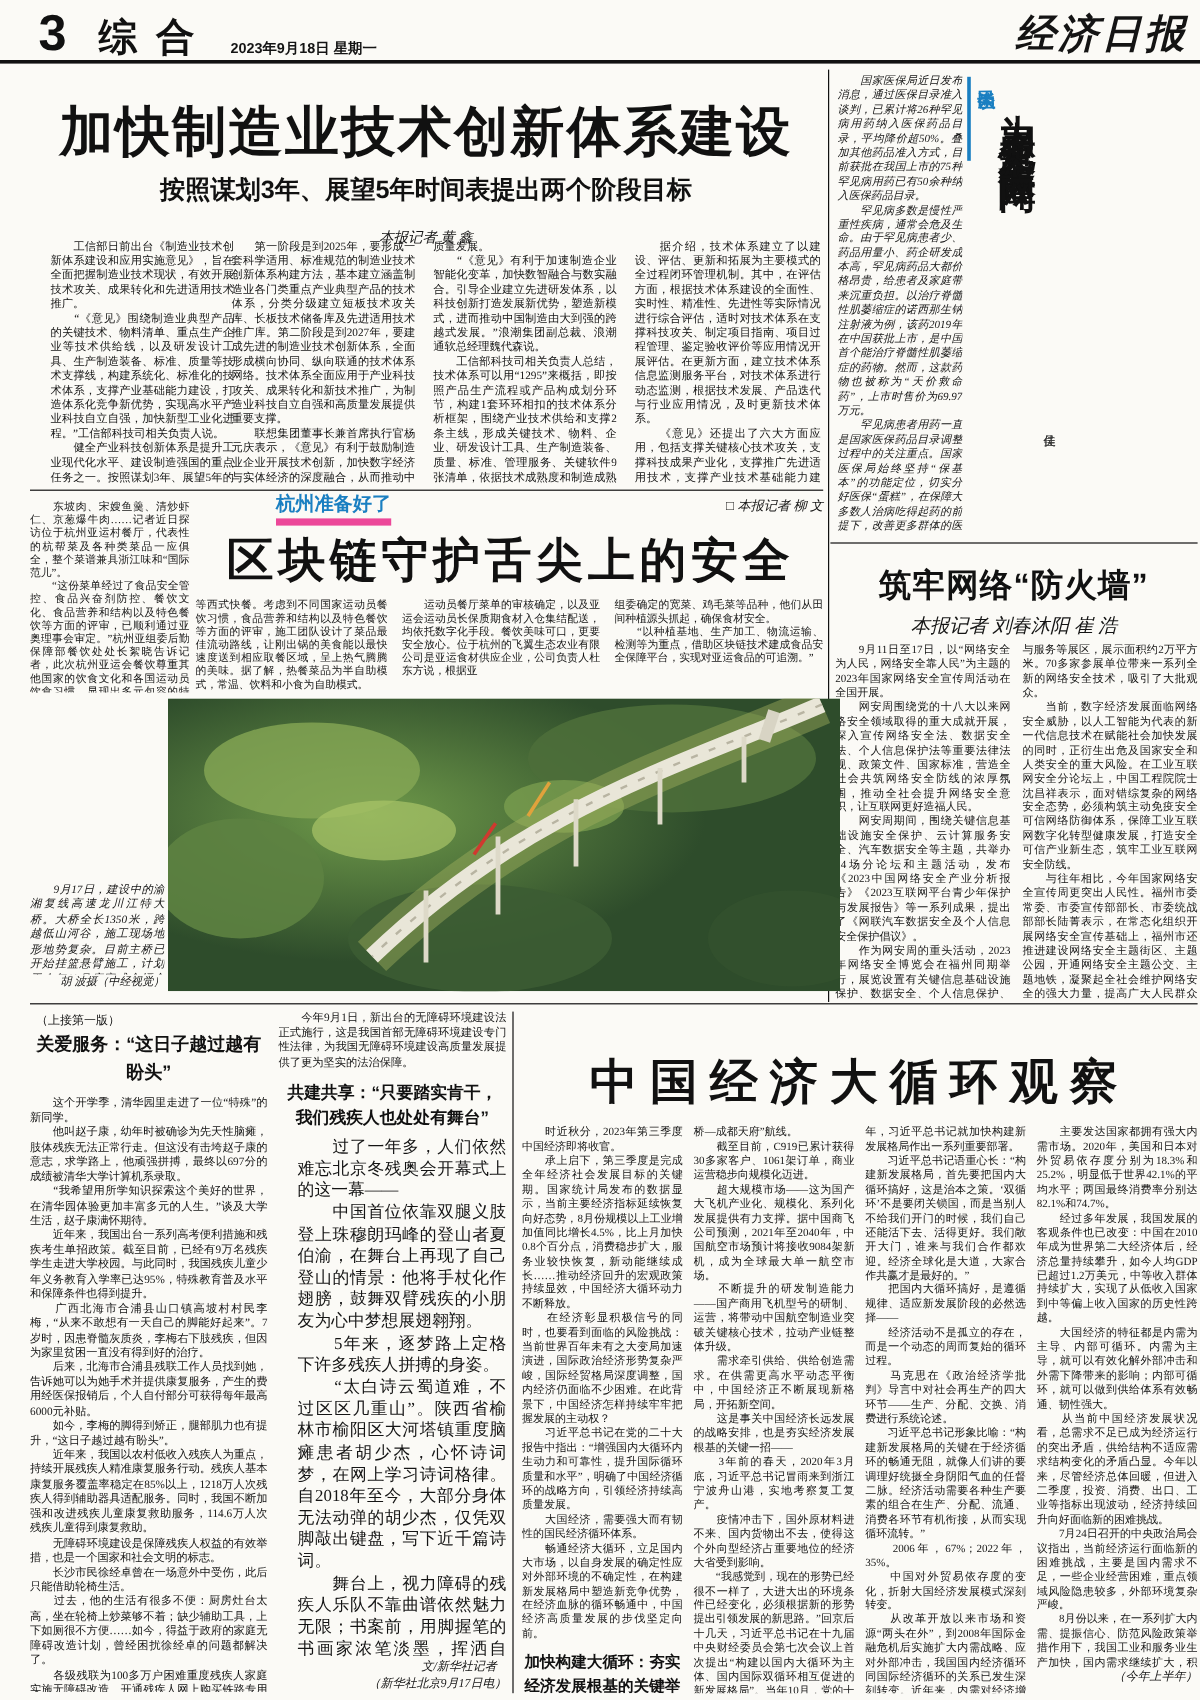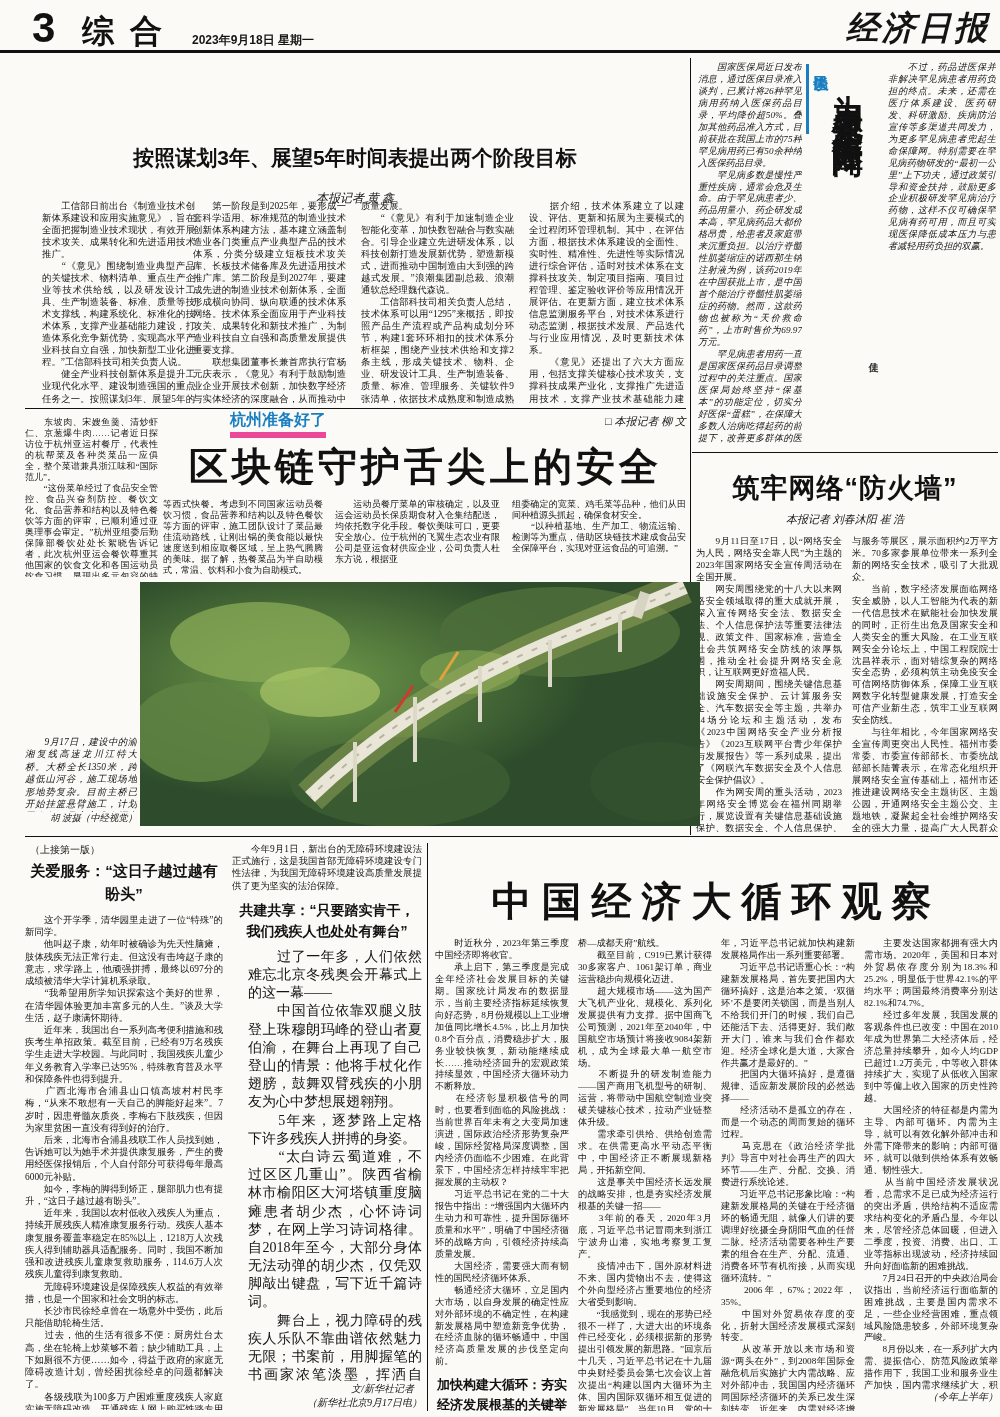--- a/index.html
+++ b/index.html
@@ -19,20 +19,21 @@
 <body>
 
 <div class="page">
 
   <div class="abs hl" style="left:32px;top:4px;font-size:42px;">3</div>
   <div class="abs hl" style="left:82px;top:10px;font-size:32px;letter-spacing:16px;">综合</div>
   <div class="abs" style="left:192px;top:32px;font-size:12px;font-weight:bold;font-family:'Liberation Sans',sans-serif;">2023年9月18日  星期一</div>
   <div class="abs" style="right:10px;top:6px;width:180px;font-size:33px;font-weight:900;font-style:italic;letter-spacing:3px;text-align:right;font-family:'Liberation Serif',serif;">经济日报</div>
   <div class="rule-h" style="left:0;top:50px;width:1000px;height:3px;"></div>
 
+  <div class="abs hl center" style="left:25px;top:80px;width:660px;font-size:45px;letter-spacing:2px;">加快制造业技术创新体系建设</div>
   <div class="abs hl center" style="left:25px;top:144px;width:660px;font-size:21px;">按照谋划3年、展望5年时间表提出两个阶段目标</div>
   <div class="abs kai center" style="left:25px;top:190px;width:660px;font-size:12px;">本报记者  黄  鑫</div>
   <div class="abs just" style="left:42px;top:200px;width:153px;height:204px;font-size:9.4px;line-height:1.28;font-family:Liberation Serif, serif;">　　工信部日前出台《制造业技术创新体系建设和应用实施意见》，旨在全面把握制造业技术现状，有效开展技术攻关、成果转化和先进适用技术推广。
 　　“《意见》围绕制造业典型产品的关键技术、物料清单、重点生产企业等技术供给线，以及研发设计工具、生产制造装备、标准、质量等技术支撑线，构建系统化、标准化的技术体系，支撑产业基础能力建设，打造体系化竞争新优势，实现高水平产业科技自立自强，加快新型工业化进程。”工信部科技司相关负责人说。
 　　健全产业科技创新体系是提升工业现代化水平、建设制造强国的重点任务之一。按照谋划3年、展望5年的时间表，《意见》提出了两个阶段目标。</div>
   <div class="abs just" style="left:193px;top:200px;width:153px;height:204px;font-size:9.4px;line-height:1.28;">　　第一阶段是到2025年，要形成一套科学适用、标准规范的制造业技术创新体系构建方法，基本建立涵盖制造业各门类重点产业典型产品的技术体系，分类分级建立短板技术攻关库、长板技术储备库及先进适用技术推广库。第二阶段是到2027年，要建成先进的制造业技术创新体系，全面形成横向协同、纵向联通的技术体系网络。技术体系全面应用于产业科技攻关、成果转化和新技术推广，为制造业科技自立自强和高质量发展提供重要支撑。
 　　联想集团董事长兼首席执行官杨元庆表示，《意见》有利于鼓励制造业企业开展技术创新，加快数字经济与实体经济的深度融合，从而推动中国制造的高</div>
   <div class="abs just" style="left:361px;top:200px;width:153px;height:204px;font-size:9.4px;line-height:1.28;">质量发展。
 　　“《意见》有利于加速制造企业智能化变革，加快数智融合与数实融合。引导企业建立先进研发体系，以科技创新打造发展新优势，塑造新模式，进而推动中国制造由大到强的跨越式发展。”浪潮集团副总裁、浪潮通软总经理魏代森说。
 　　工信部科技司相关负责人总结，技术体系可以用“1295”来概括，即按照产品生产流程或产品构成划分环节，构建1套环环相扣的技术体系分析框架，围绕产业技术供给和支撑2条主线，形成关键技术、物料、企业、研发设计工具、生产制造装备、质量、标准、管理服务、关键软件9张清单，依据技术成熟度和制造成熟度模型，对比国内外差距，形成5个评价等级。</div>
@@ -40,25 +41,24 @@
 　　《意见》还提出了六大方面应用，包括支撑关键核心技术攻关，支撑科技成果产业化，支撑推广先进适用技术，支撑产业技术基础能力建设，支撑区域产业发展以及支撑企业技术研发和供应链管理。</div>
   <div class="rule-h" style="left:25px;top:408px;width:661px;height:1px;"></div>
 
   <div class="rule-v" style="left:690px;top:58px;height:777px;"></div>
   <div class="abs just kai" style="left:698px;top:62px;width:104px;height:383px;font-size:9.2px;line-height:1.3;">　　国家医保局近日发布消息，通过医保目录准入谈判，已累计将26种罕见病用药纳入医保药品目录，平均降价超50%。叠加其他药品准入方式，目前获批在我国上市的75种罕见病用药已有50余种纳入医保药品目录。
 　　罕见病多数是慢性严重性疾病，通常会危及生命。由于罕见病患者少、药品用量小、药企研发成本高，罕见病药品大都价格昂贵，给患者及家庭带来沉重负担。以治疗脊髓性肌萎缩症的诺西那生钠注射液为例，该药2019年在中国获批上市，是中国首个能治疗脊髓性肌萎缩症的药物。然而，这款药物也被称为“天价救命药”，上市时售价为69.97万元。
 　　罕见病患者用药一直是国家医保药品目录调整过程中的关注重点。国家医保局始终坚持“保基本”的功能定位，切实分好医保“蛋糕”，在保障大多数人治病吃得起药的前提下，改善更多群体的医疗状况。</div>
   <div class="abs vert blue" style="left:806px;top:64px;height:70px;font-size:15px;font-weight:900;border-left:3px solid #1a7fc1;padding-left:2px;font-family:'Liberation Sans',sans-serif;">民生谈</div>
   <div class="abs vert hl" style="left:826px;top:70px;height:372px;font-size:31px;letter-spacing:6px;">为患者兜起生命保障网</div>
   <div class="abs vert" style="left:866px;top:355px;height:80px;font-size:10px;color:#333;">吴佳佳</div>
-  <div class="abs just kai" style="left:888px;top:62px;width:108px;height:383px;font-size:9.2px;line-height:1.3;">　　不过，药品进医保并非解决罕见病患者用药负担的终点。未来，还需在医疗体系建设、医药研发、科研激励、疾病防治宣传等多渠道共同发力，为更多罕见病患者兜起生命保障网。特别需要在罕见病药物研发的“最初一公里”上下功夫，通过政策引导和资金扶持，鼓励更多企业积极研发罕见病治疗药物，这样不仅可确保罕见病有药可用，而且可实现医保降低成本压力与患者减轻用药负担的双赢。</div>
   <div class="rule-h" style="left:692px;top:452px;width:306px;height:1px;"></div>
 
   <div class="abs hl center" style="left:692px;top:470px;width:306px;font-size:27px;letter-spacing:1px;">筑牢网络“防火墙”</div>
-  <div class="abs kai center" style="left:692px;top:512px;width:306px;font-size:11px;">本报记者  刘春沐阳  崔  浩</div>
+  <div class="abs kai center" style="left:692px;top:512px;width:306px;font-size:16px;">本报记者  刘春沐阳  崔  浩</div>
   <div class="abs just" style="left:696px;top:536px;width:146px;height:296px;font-size:9.2px;line-height:1.3;">　　9月11日至17日，以“网络安全为人民，网络安全靠人民”为主题的2023年国家网络安全宣传周活动在全国开展。
 　　网安周围绕党的十八大以来网络安全领域取得的重大成就开展，深入宣传网络安全法、数据安全法、个人信息保护法等重要法律法规、政策文件、国家标准，营造全社会共筑网络安全防线的浓厚氛围，推动全社会提升网络安全意识，让互联网更好造福人民。
 　　网安周期间，围绕关键信息基础设施安全保护、云计算服务安全、汽车数据安全等主题，共举办14场分论坛和主题活动，发布《2023中国网络安全产业分析报告》《2023互联网平台青少年保护与发展报告》等一系列成果，提出了《网联汽车数据安全及个人信息安全保护倡议》。
 　　作为网安周的重头活动，2023年网络安全博览会在福州同期举行，展览设置有关键信息基础设施保护、数据安全、个人信息保护、网络安全产品</div>
   <div class="abs just" style="left:852px;top:536px;width:146px;height:296px;font-size:9.2px;line-height:1.3;">与服务等展区，展示面积约2万平方米。70多家参展单位带来一系列全新的网络安全技术，吸引了大批观众。
 　　当前，数字经济发展面临网络安全威胁，以人工智能为代表的新一代信息技术在赋能社会加快发展的同时，正衍生出危及国家安全和人类安全的重大风险。在工业互联网安全分论坛上，中国工程院院士沈昌祥表示，面对错综复杂的网络安全态势，必须构筑主动免疫安全可信网络防御体系，保障工业互联网数字化转型健康发展，打造安全可信产业新生态，筑牢工业互联网安全防线。
 　　与往年相比，今年国家网络安全宣传周更突出人民性。福州市委常委、市委宣传部部长、市委统战部部长陆菁表示，在常态化组织开展网络安全宣传基础上，福州市还推进建设网络安全主题街区、主题公园，开通网络安全主题公交、主题地铁，凝聚起全社会维护网络安全的强大力量，提高广大人民群众在网络空间中的获得感、幸福感、安全感。</div>
 
   <div class="abs blue" style="left:230px;top:410px;font-size:16px;font-weight:900;border-bottom:6px solid #ec4899;padding-bottom:1px;font-family:'Liberation Sans',sans-serif;">杭州准备好了</div>
   <div class="abs kai" style="left:500px;top:414px;width:186px;font-size:11px;text-align:right;">□ 本报记者  柳  文</div>

